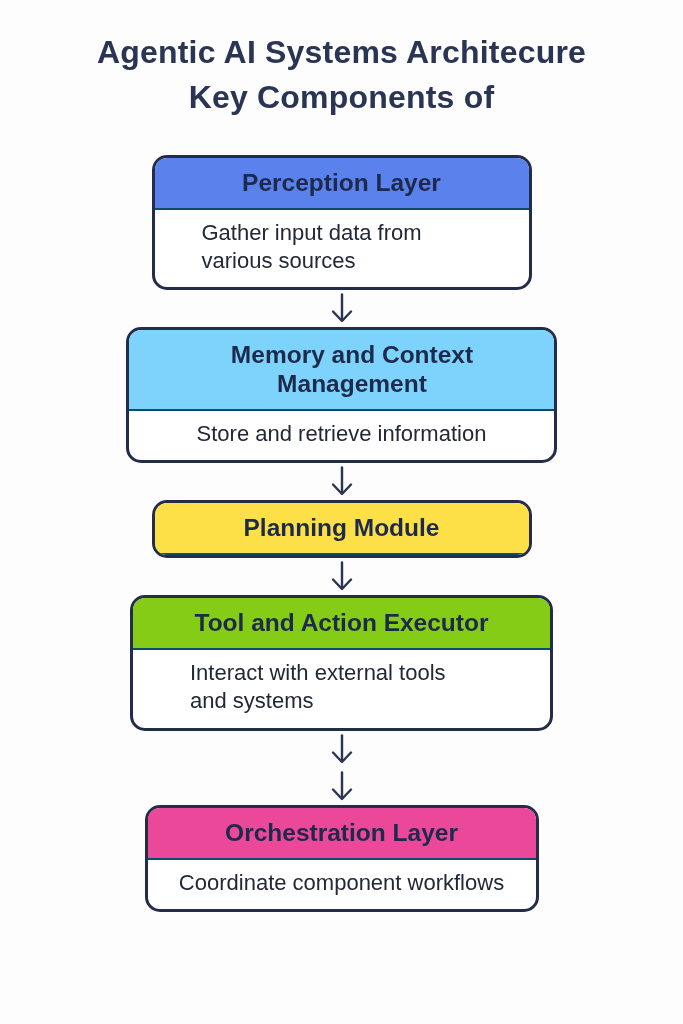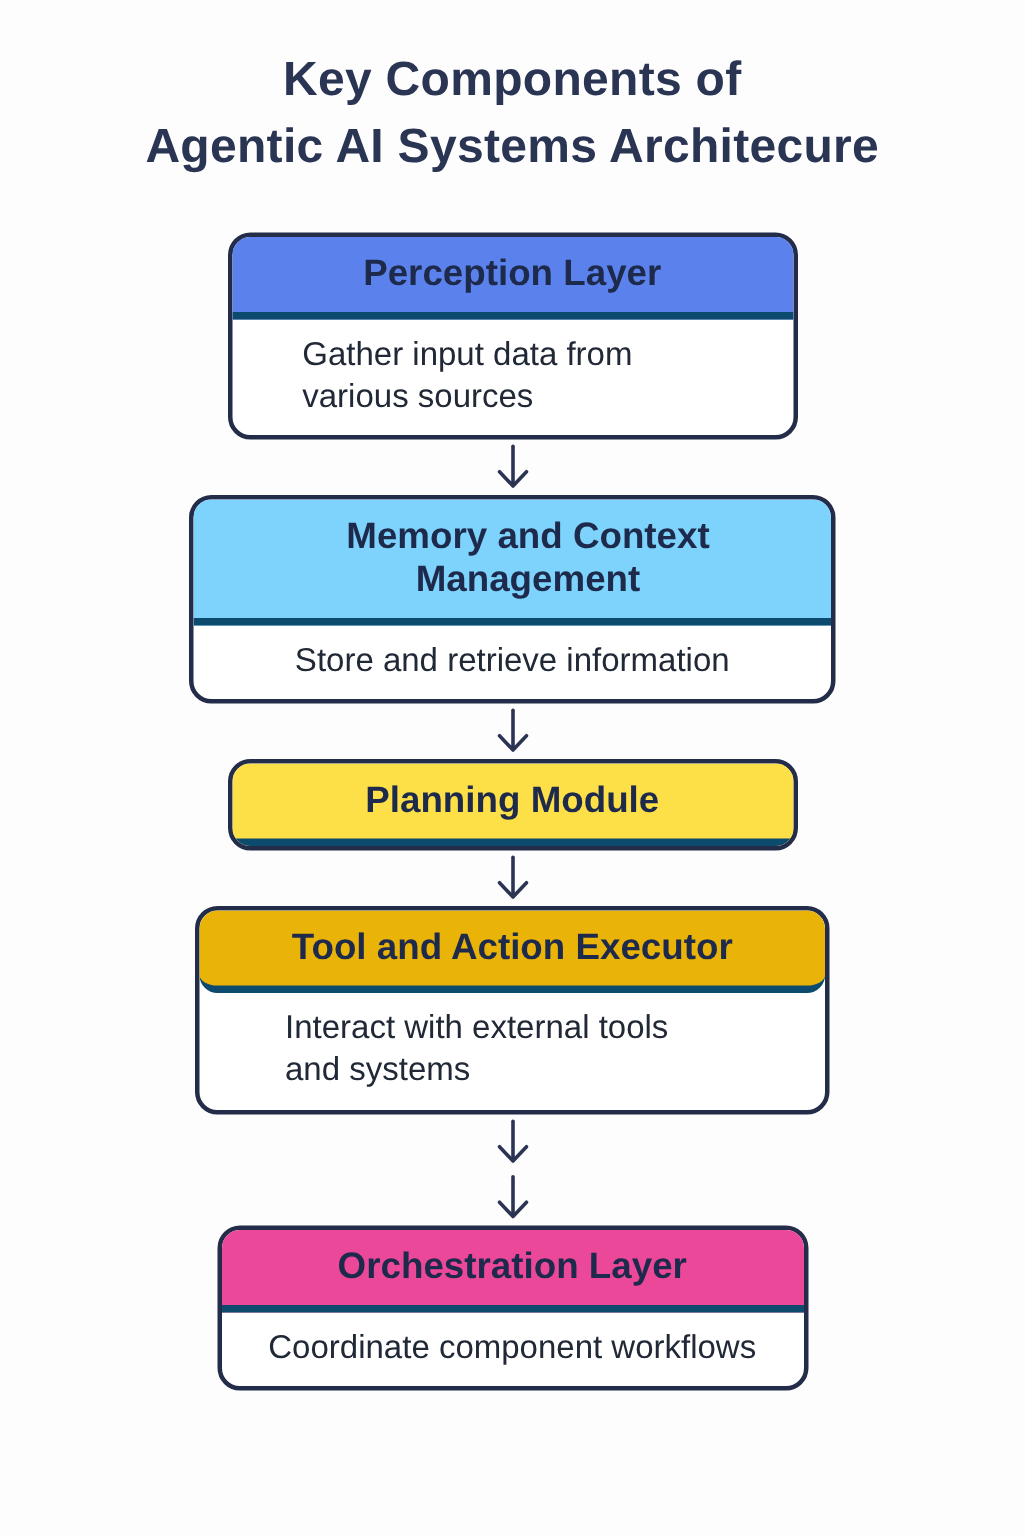--- a/index.html
+++ b/index.html
@@ -26,21 +26,21 @@
     margin-top: 34px;
     display: flex; flex-direction: column; align-items: center;
   }
   .module {
     border: 3px solid #232c49;
     border-radius: 15px;
     background: #ffffff;
     overflow: hidden;
   }
   .module-header {
-    border-bottom: 5px solid #0c4a6e;
+    border-bottom: 2px solid #0c4a6e;
     text-align: center;
     font-weight: bold;
     font-size: 24.5px;
     line-height: 1.15;
     color: #1e2a4c;
     padding: 11px 8px 11px 8px;
   }
   .module-body {
     font-size: 22px;
     line-height: 1.28;
@@ -56,22 +56,22 @@
   }
   .module-body.indent-more { padding-left: 57px; }
   .arrow { display: block; margin: 3px 0 3px 0; }
 </style>
 </head>
 <body>
 
 <div class="page">
 
   <div class="title-block">
+    <div>Agentic AI Systems Architecure</div>
     <div>Key Components of</div>
-    <div>Agentic AI Systems Architecure</div>
   </div>
 
   <div class="flow">
 
     <div class="module" style="width:380px">
       <div class="module-header" style="background-color: rgb(91, 130, 236);">
         <span>Perception Layer</span>
       </div>
       <div class="module-body align-left">Gather input data from
 various sources</div>
@@ -99,21 +99,21 @@
         <span>Planning Module</span>
       </div>
     </div>
 
     <svg class="arrow" width="28" height="31" viewBox="0 0 28 31">
       <path d="M14 1.5 L14 27" stroke="#2b3453" stroke-width="2.4" fill="none" stroke-linecap="round"></path>
       <path d="M5 18.5 L14 28 L23 18.5" stroke="#2b3453" stroke-width="2.4" fill="none" stroke-linecap="round" stroke-linejoin="round"></path>
     </svg>
 
     <div class="module" style="width:423px">
-      <div class="module-header" style="background-color: #eab308; border-radius: 12px;">
+      <div class="module-header" style="background-color: #84cc16;">
         <span>Tool and Action Executor</span>
       </div>
       <div class="module-body align-left indent-more">Interact with external tools
 and systems</div>
     </div>
 
     <svg class="arrow" width="28" height="31" viewBox="0 0 28 31">
       <path d="M14 1.5 L14 27" stroke="#2b3453" stroke-width="2.4" fill="none" stroke-linecap="round"></path>
       <path d="M5 18.5 L14 28 L23 18.5" stroke="#2b3453" stroke-width="2.4" fill="none" stroke-linecap="round" stroke-linejoin="round"></path>
     </svg>

